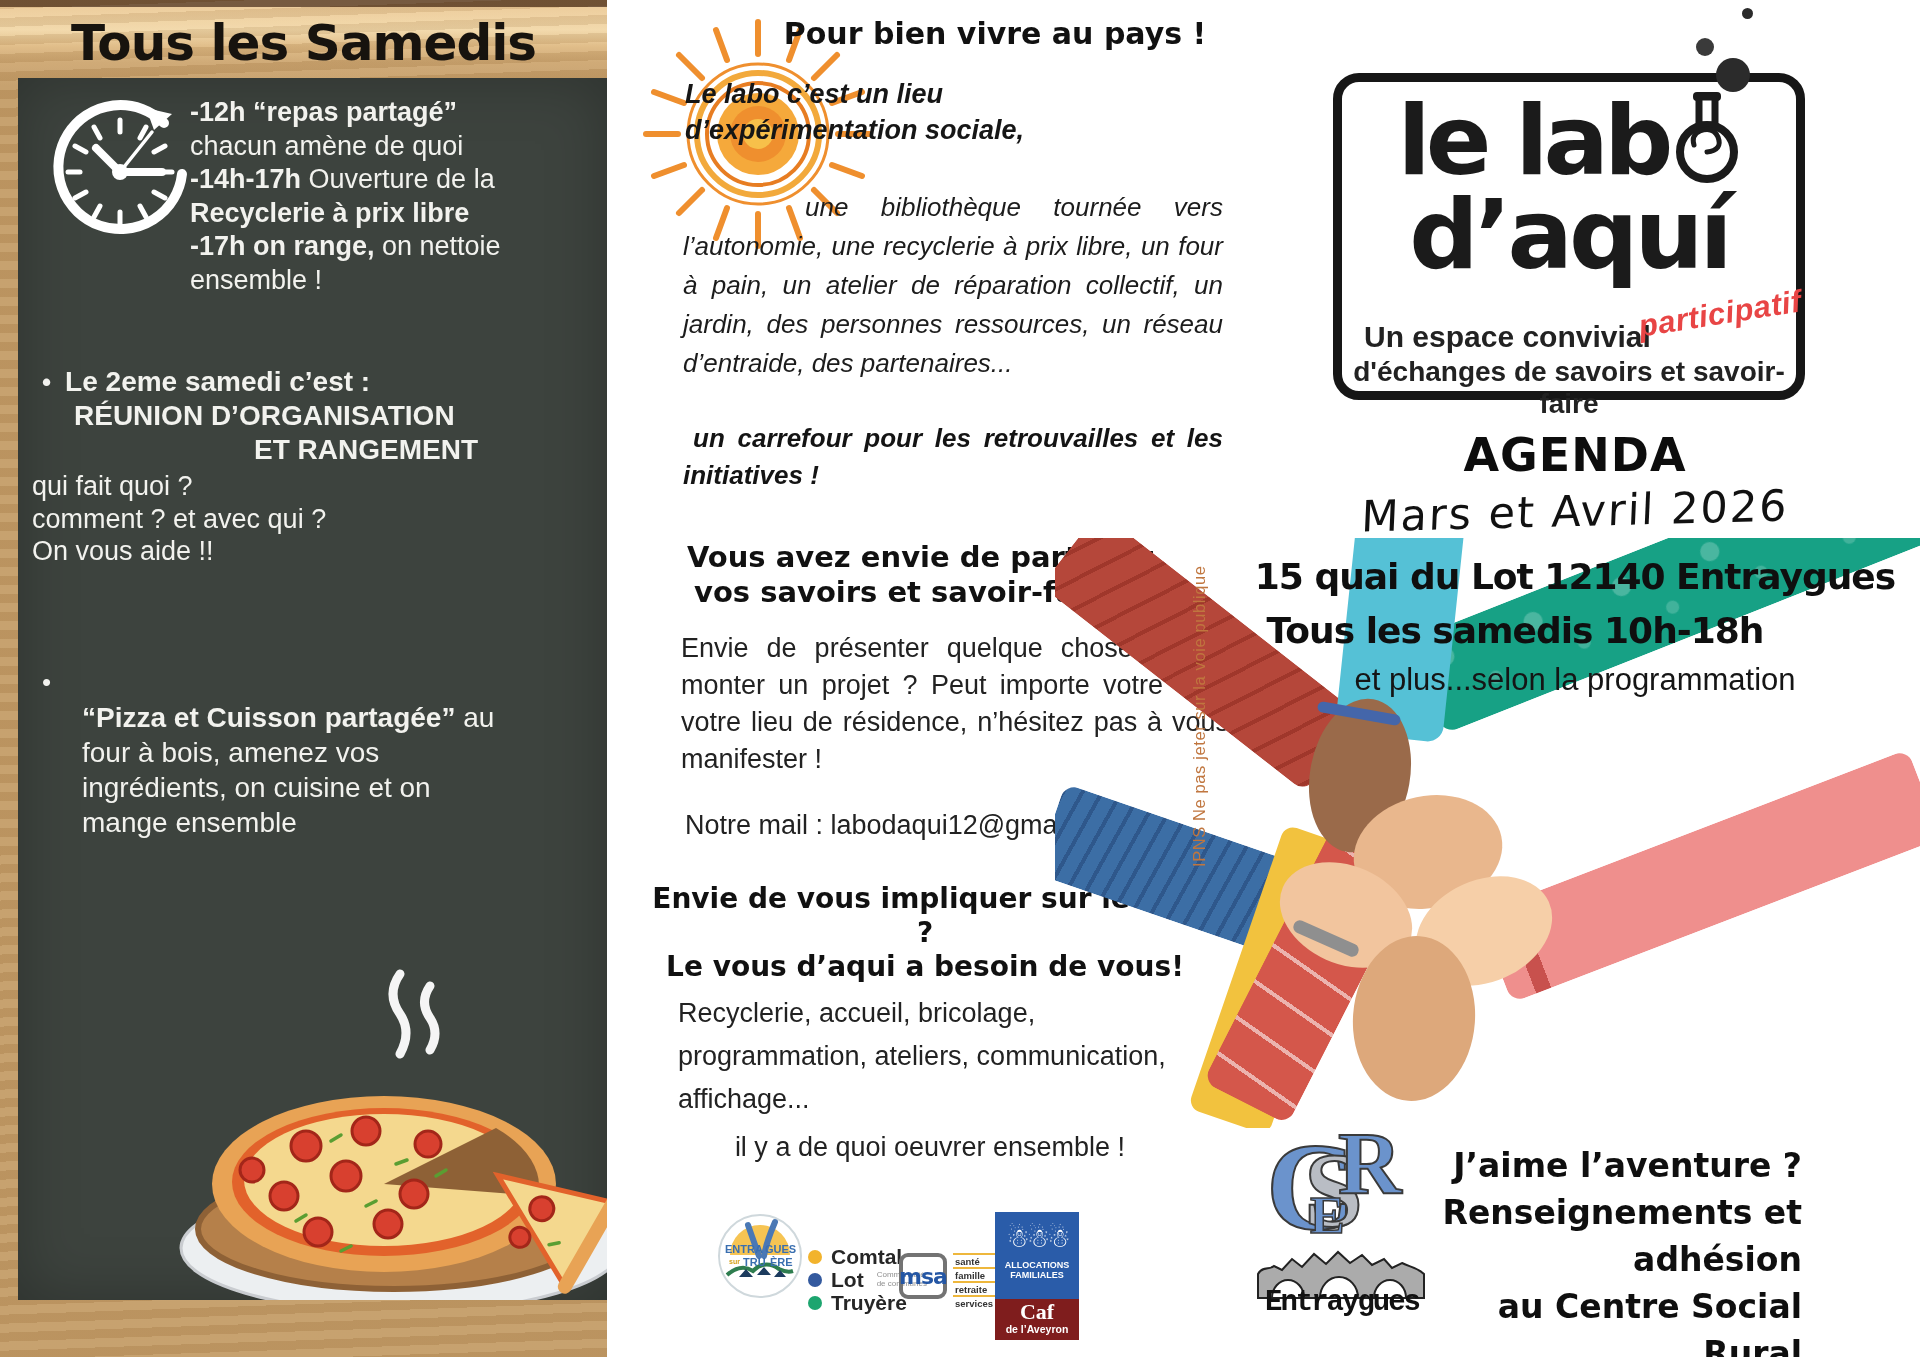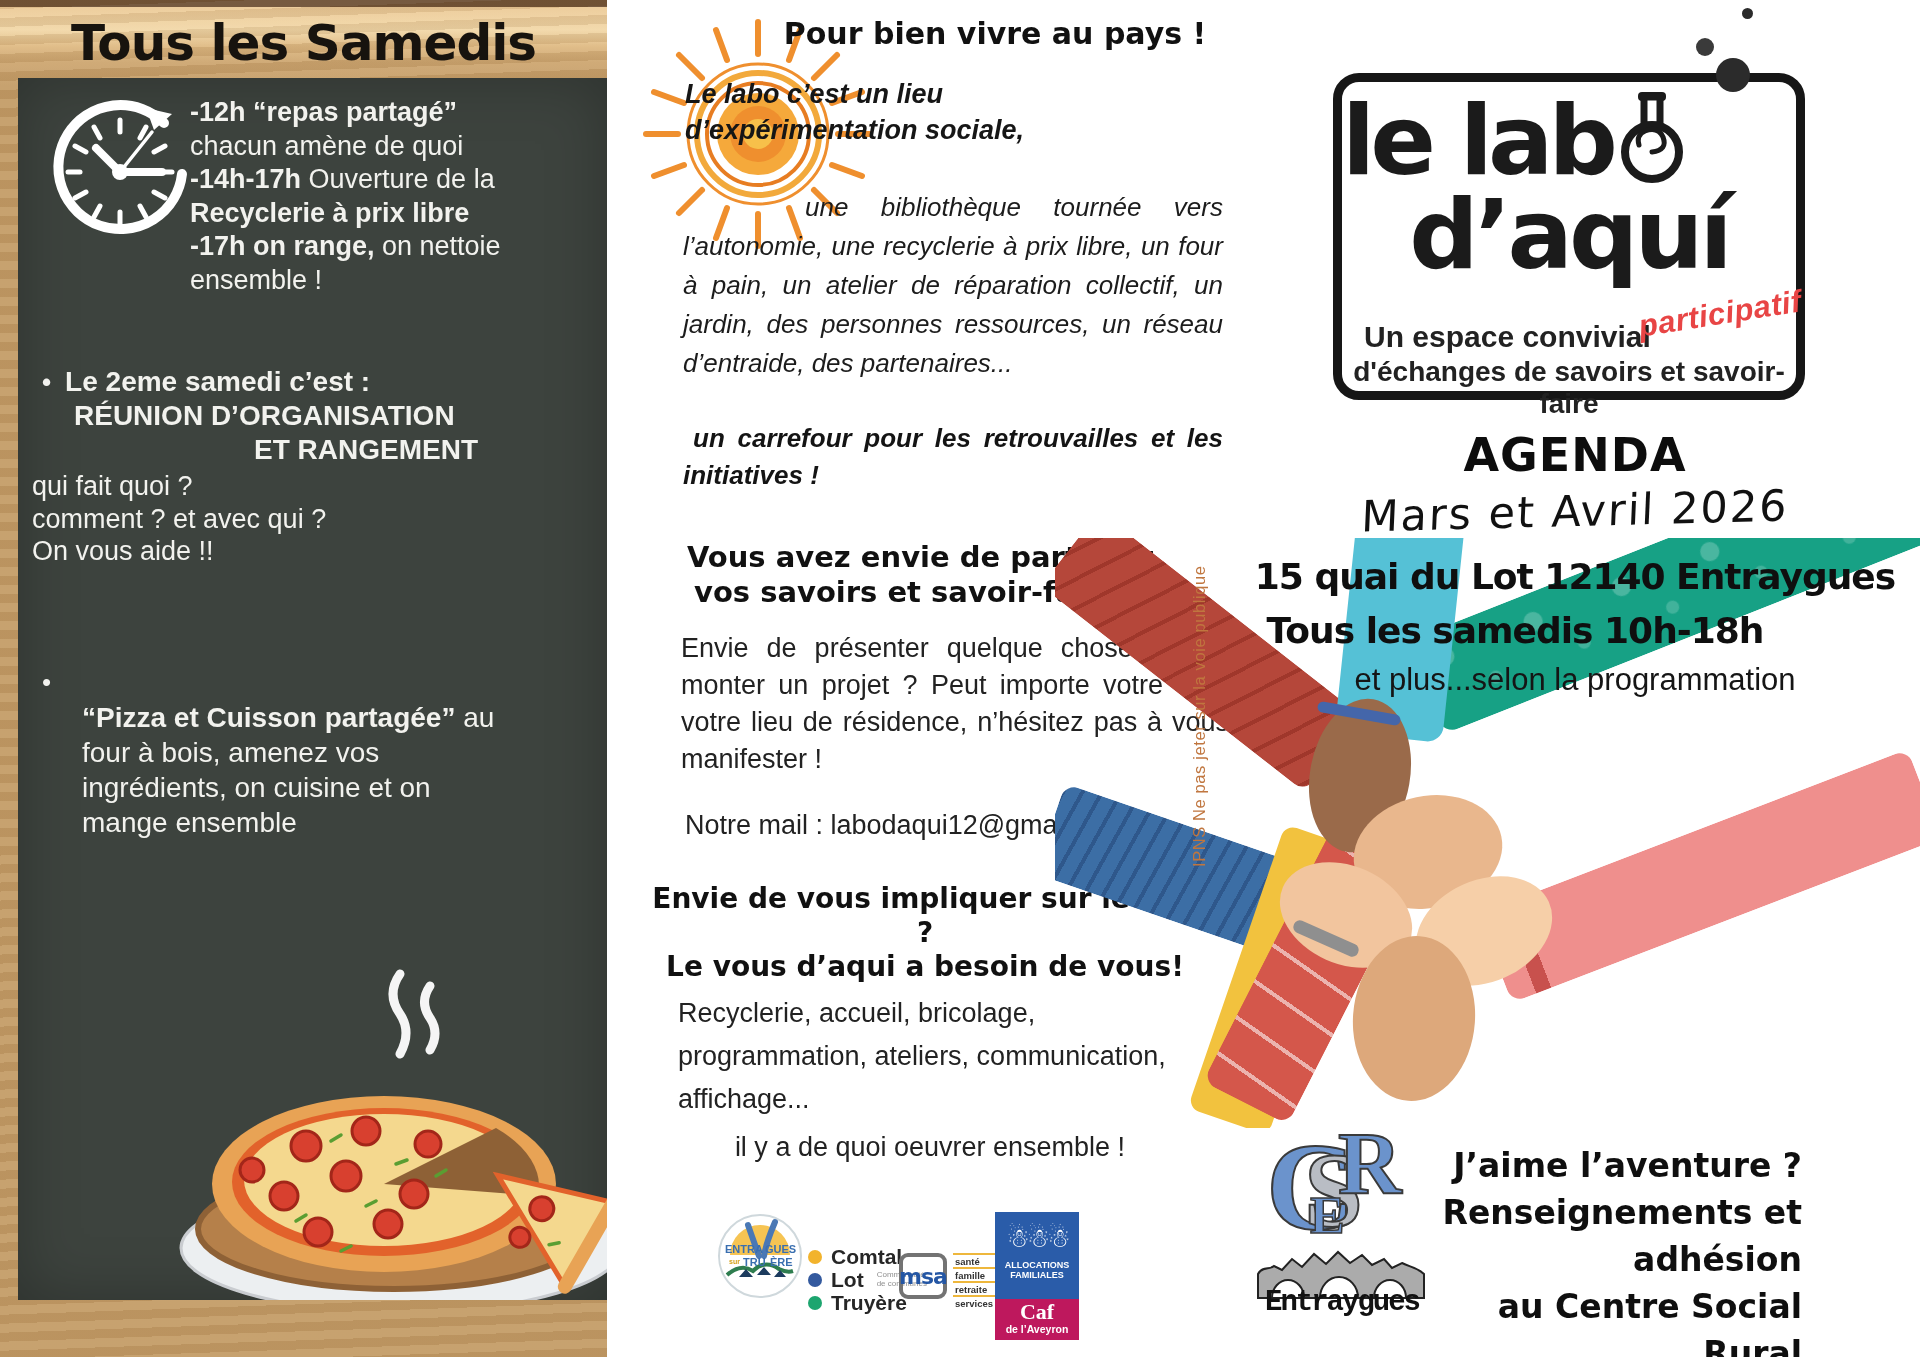--- a/index.html
+++ b/index.html
@@ -78,28 +78,28 @@
   .lg-msa { left:899px; top:1253px; display:flex; gap:6px; align-items:flex-start; }
   .msa-box { width:48px; height:46px; border:4px solid #737373; border-radius:9px;
     display:flex; align-items:center; justify-content:center;
     font-weight:800; font-size:22px; color:#2456a4; font-family:"DejaVu Sans",sans-serif; letter-spacing:-1px;}
   .msa-list { font-size:9.5px; color:#333; font-weight:700; width:52px; }
   .msa-list div { border-top:2px solid #eeb73c; padding:0.5px 2px; }
   .lg-caf { left:995px; top:1212px; width:84px; text-align:center; }
   .caf-blue { background:#2a5ca9; color:#fff; height:87px; padding-top:4px; }
   .caf-blue .picto { font-size:26px; line-height:44px; letter-spacing:-3px; }
   .caf-alloc { font-size:9px; font-weight:700; line-height:10px; }
-  .caf-teal { background:#be185d; color:#fff; height:41px; padding-top:2px; }
+  .caf-teal { background:#7f1d1d; color:#fff; height:41px; padding-top:2px; }
   .caf-teal .caf-big { font-family:"Liberation Serif",serif; font-weight:700; font-size:22px; line-height:22px; }
   .caf-teal .caf-small { font-size:10.5px; font-weight:700; }
 
   
   .logo-box { left:1333px; top:73px; width:472px; height:327px; z-index:3;
     background:#fff; border:9px solid #161616; border-radius:26px; }
-  .logo-l1 { position:absolute; left:0; top:2px; width:100%; display:flex; justify-content:flex-start; align-items:flex-start;
+  .logo-l1 { position:absolute; left:0; top:2px; width:100%; display:flex; justify-content:center; align-items:flex-start;
     font-family:"DejaVu Sans", sans-serif; font-weight:800; font-size:97px; letter-spacing:-5px; color:#1b1b1b; }
   .logo-l2 { position:absolute; left:0; top:96px; width:100%; text-align:center;
     font-family:"DejaVu Sans", sans-serif; font-weight:800; font-size:97px; letter-spacing:-4px; color:#1b1b1b; }
   .logo-sub1 { position:absolute; left:22px; top:238px; font-size:30px; font-weight:700; color:#222; }
   .participatif { position:absolute; left:296px; top:214px; font-size:31px; font-weight:700; font-style:italic;
     color:#e84545; transform:rotate(-9deg); letter-spacing:0.5px; }
   .logo-sub2 { position:absolute; left:0; top:274px; width:100%; text-align:center; font-size:28px; font-weight:600; color:#222; }
   .bubble { border-radius:50%; background:#2b2b2b; z-index:4; }
   .flask-wrap { display:inline-block; margin-left:6px; margin-top:6px; }
 

